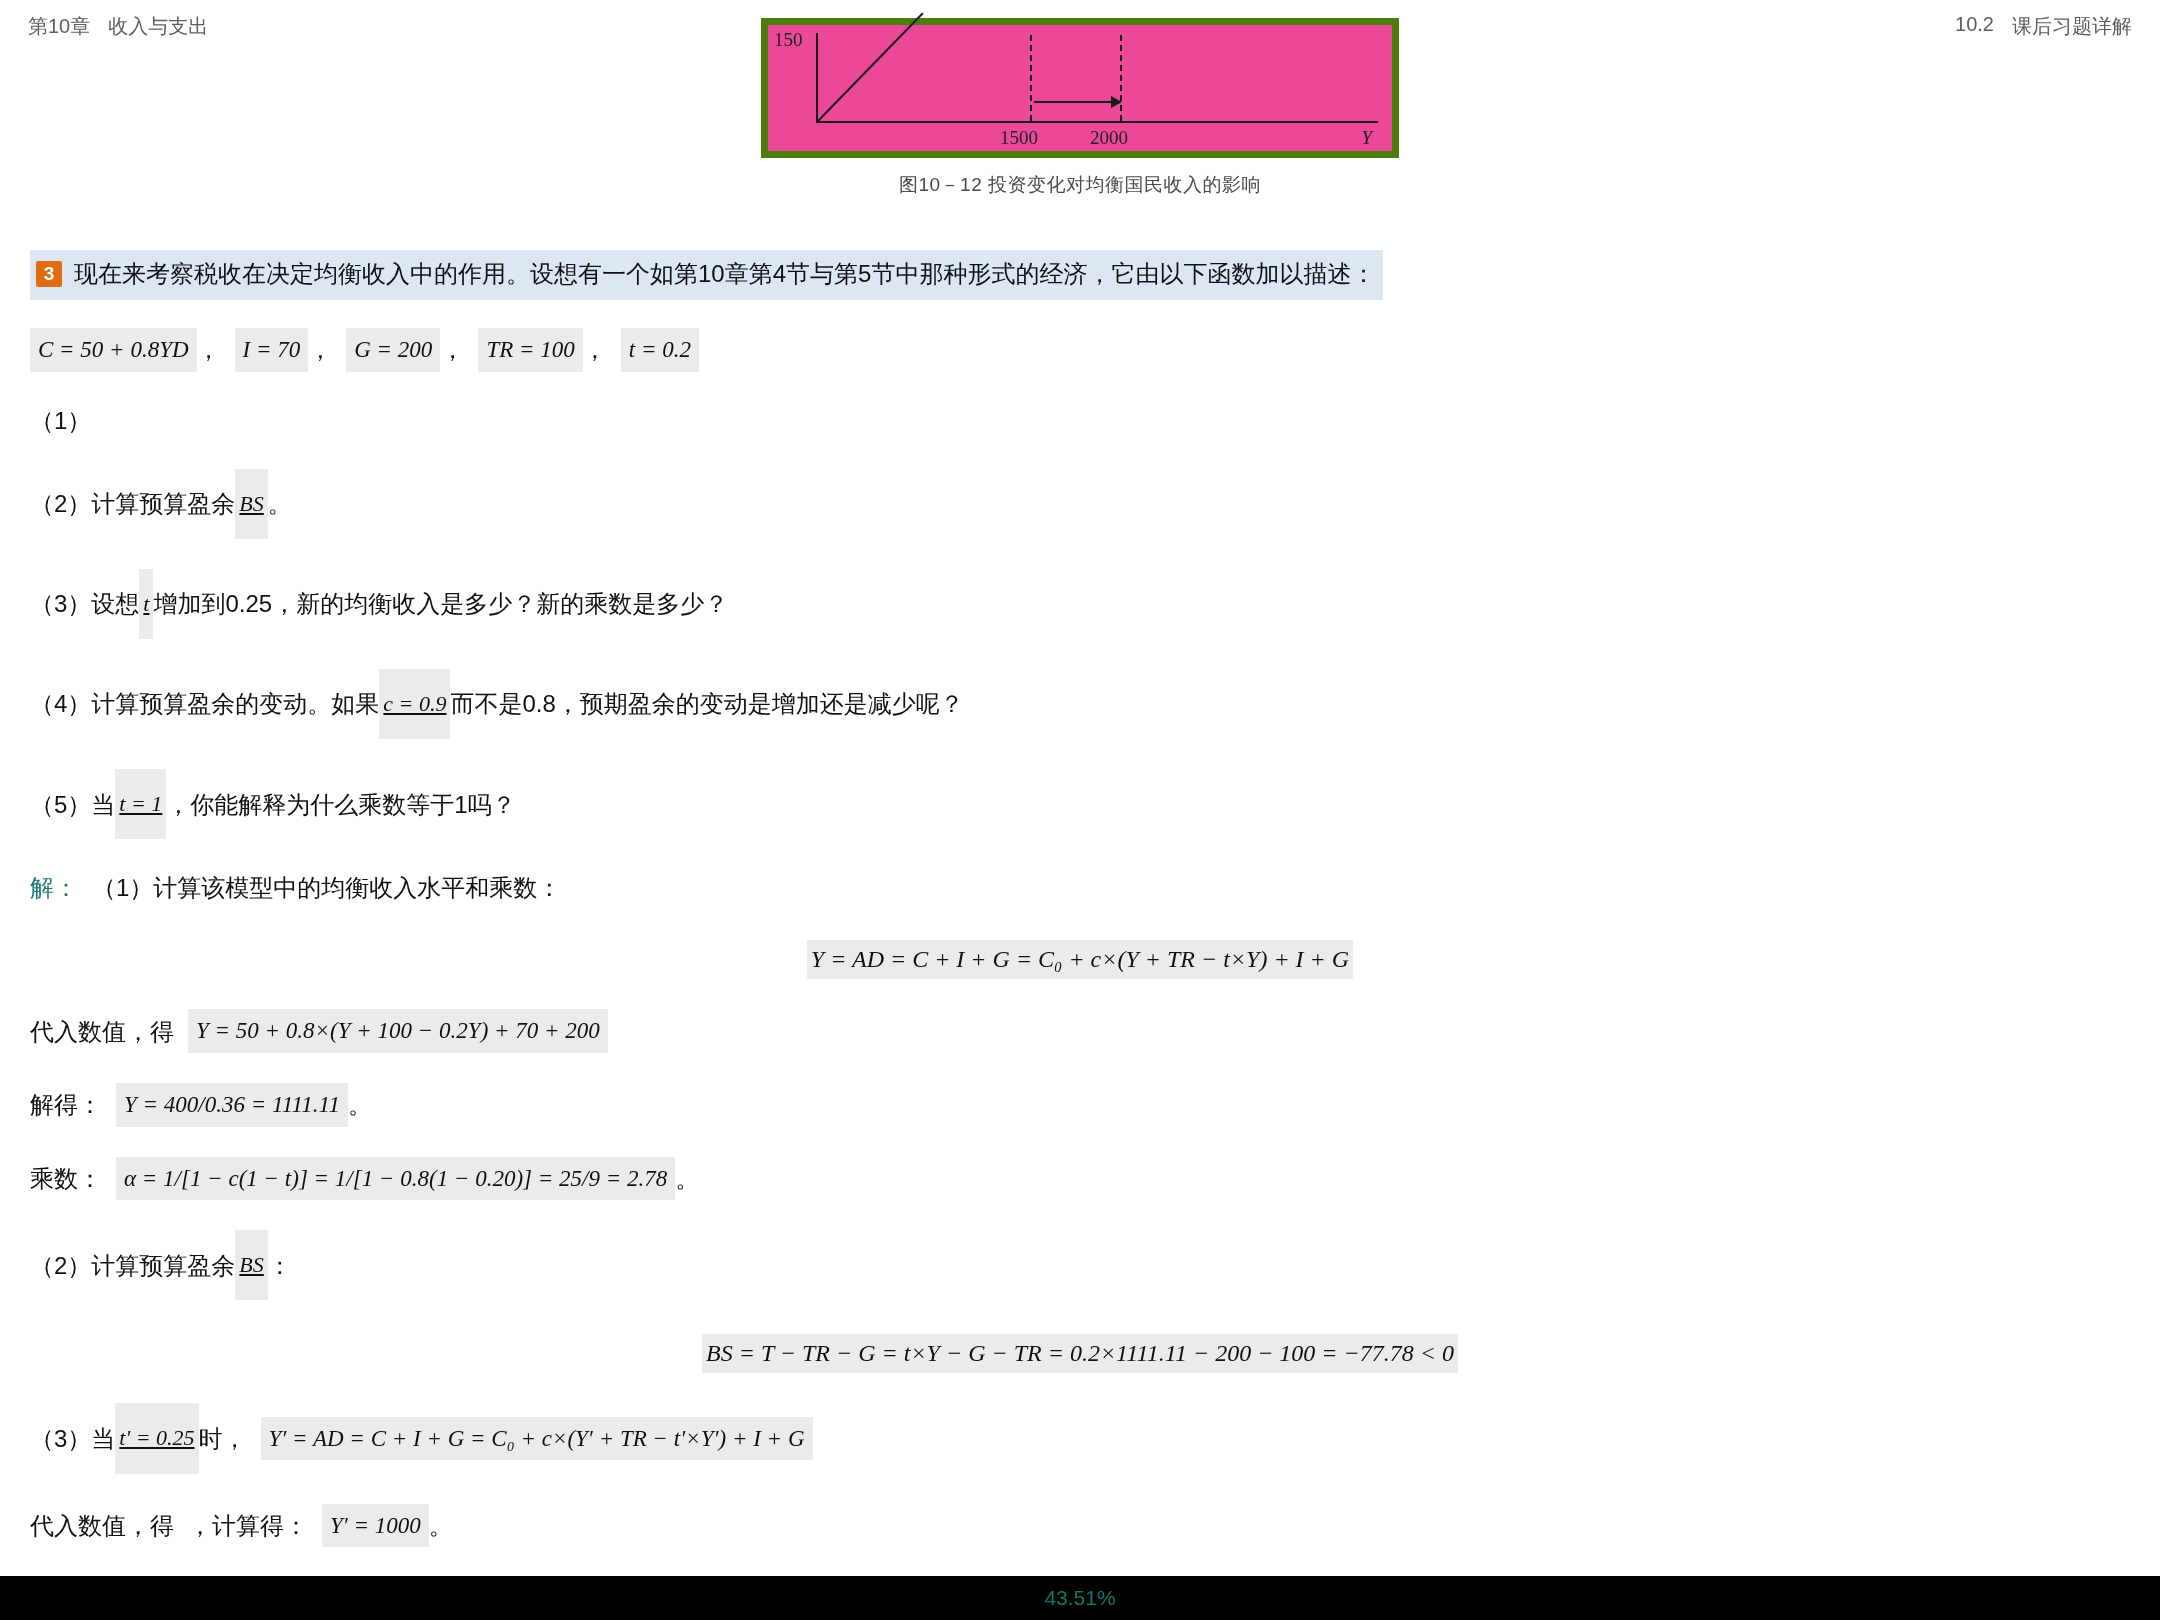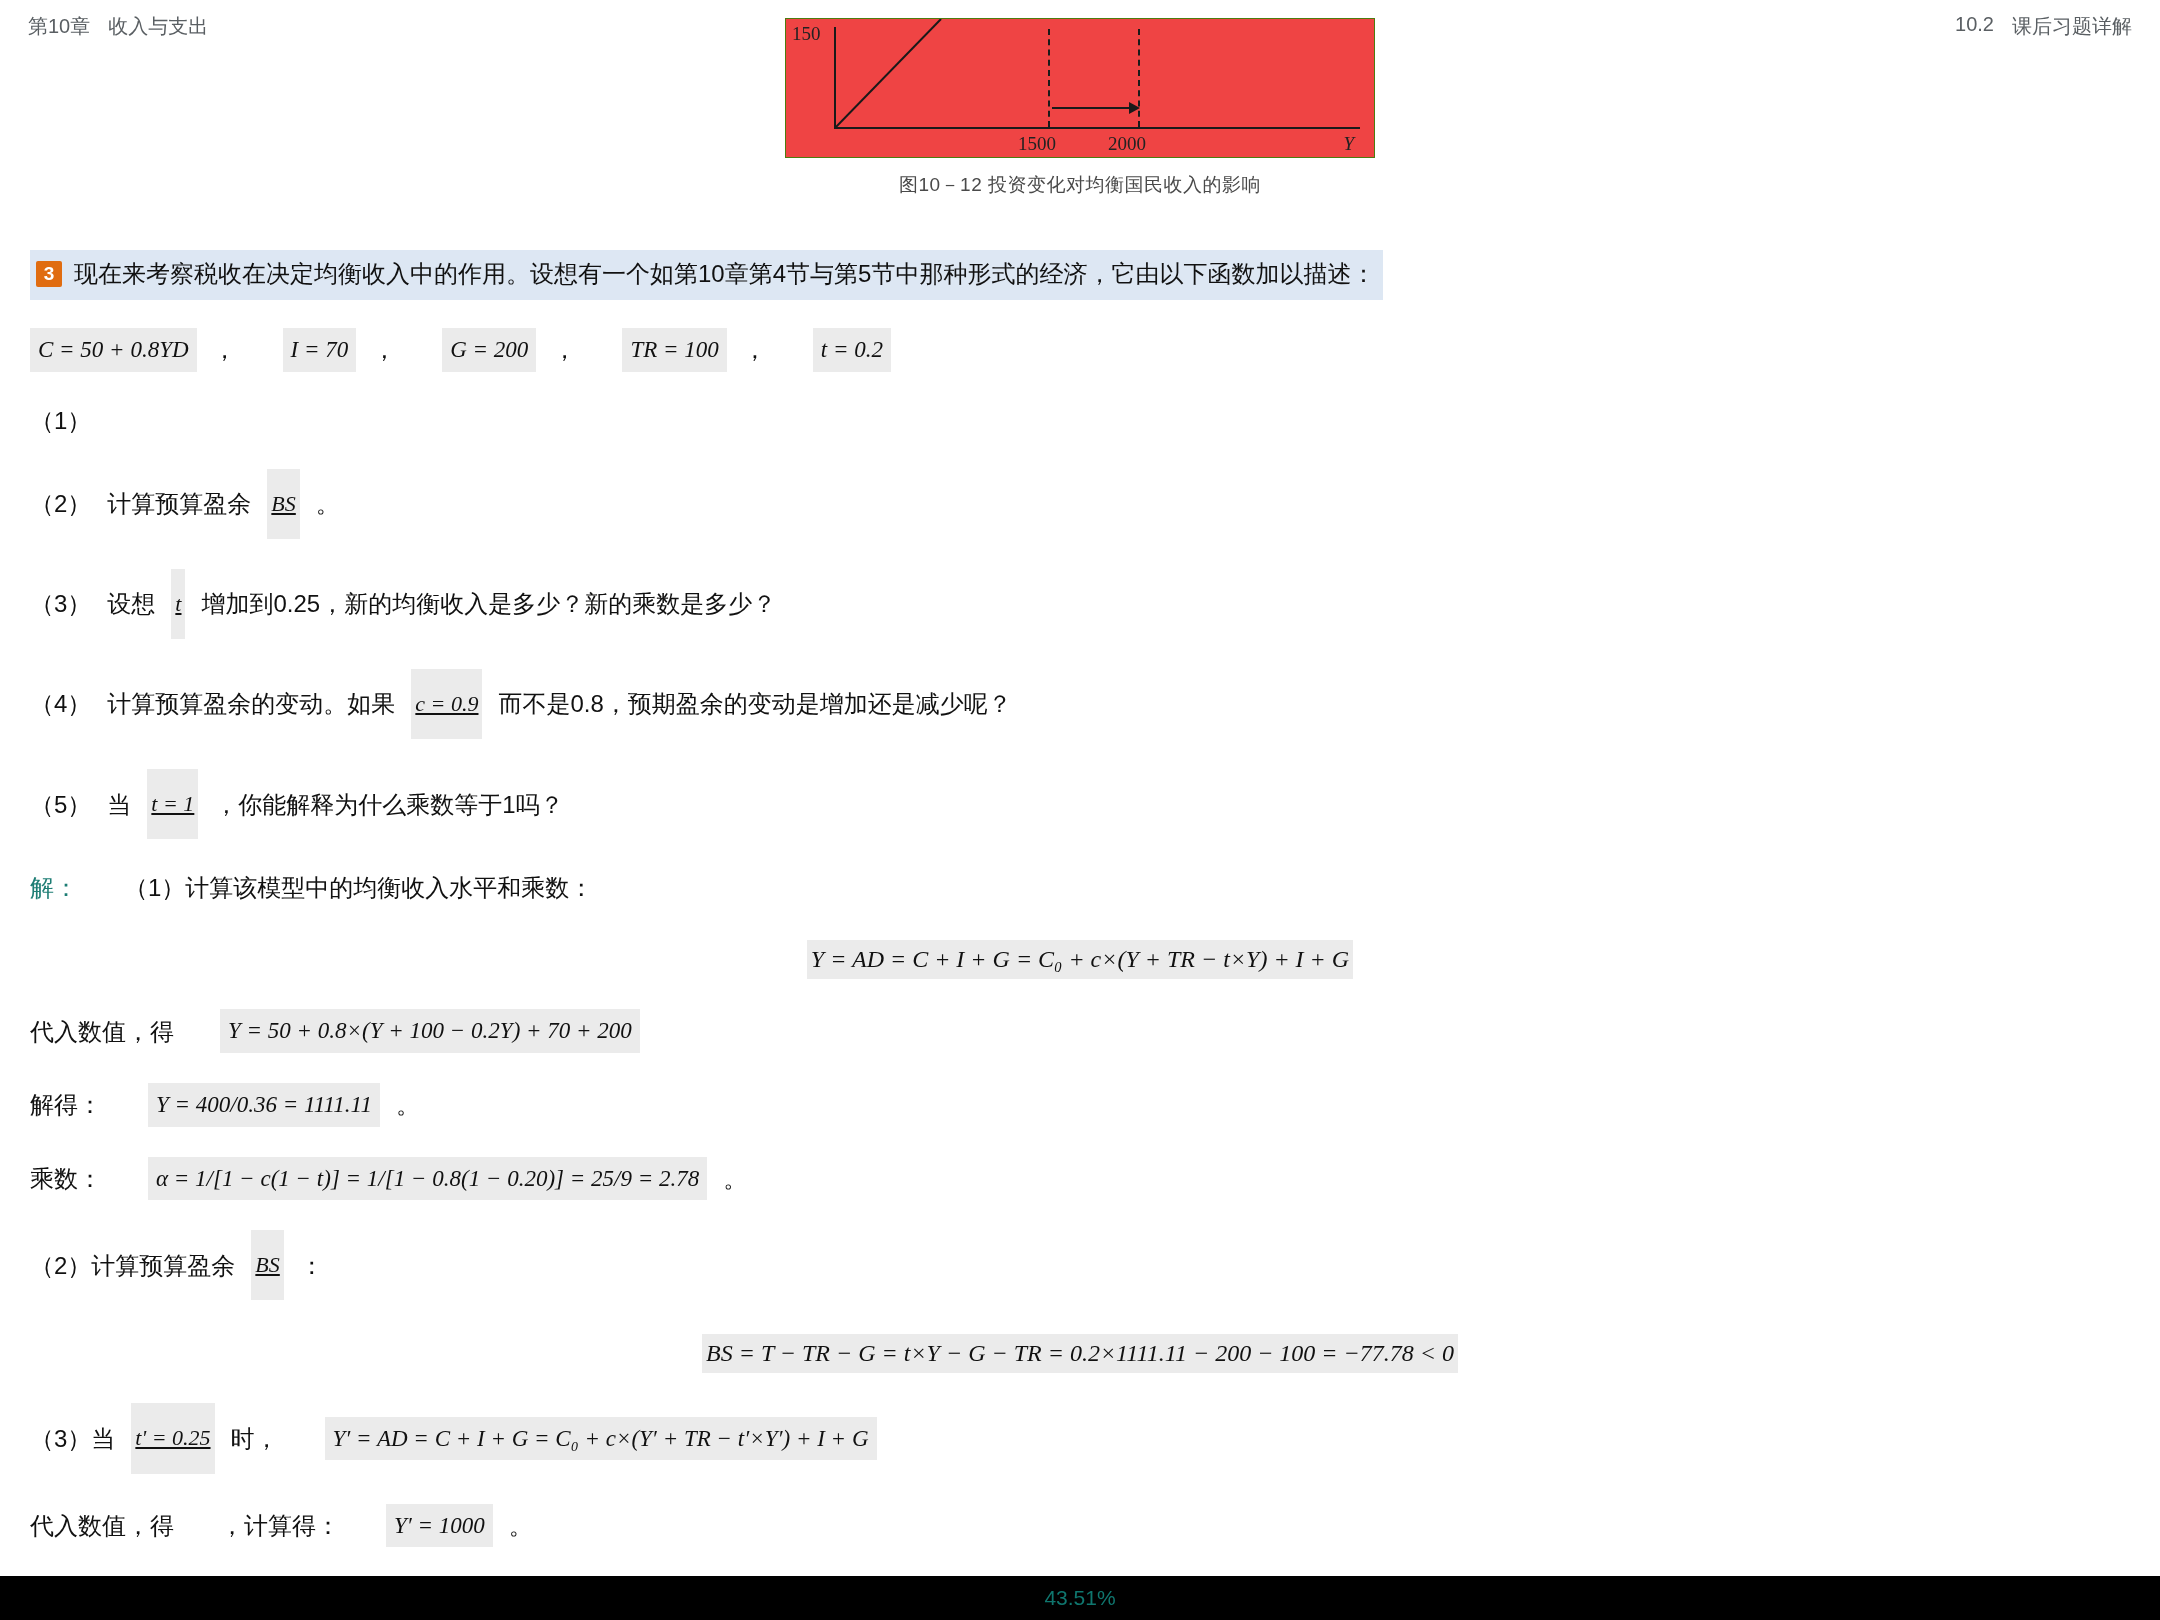--- a/index.html
+++ b/index.html
@@ -38,24 +38,24 @@
   .figure-wrap {
     position: absolute;
     top: 18px;
     left: 0; right: 0;
     display: flex;
     flex-direction: column;
     align-items: center;
   }
   .figure-box {
     position: relative;
-    width: 590px;
+    width: 638px;
     height: 140px;
-    border: 1px solid #4d7c0f;
-    background: #ef4444;
+    border: 7px solid #4d7c0f;
+    background: #ec4899;
     box-sizing: border-box;
   }
   .fig-axis-y {
     position: absolute;
     left: 48px; top: 8px; bottom: 28px;
     width: 2px; background: #1a1a1a;
   }
   .fig-axis-x {
     position: absolute;
     left: 48px; right: 14px; bottom: 28px;
@@ -145,21 +145,21 @@
     line-height: 1.5;
     color: #111;
   }
   .para {
     font-size: 24px;
     line-height: 1.55;
     margin: 30px 0 0 0;
     display: flex;
     align-items: center;
     flex-wrap: wrap;
-    gap: 16px;
+    gap: 0px;
   }
   .math {
     display: inline-block;
     font-family: "Liberation Serif", serif;
     font-style: italic;
     font-size: 23px;
     background: #ebebeb;
     padding: 4px 8px;
     color: #111;
     white-space: nowrap;

